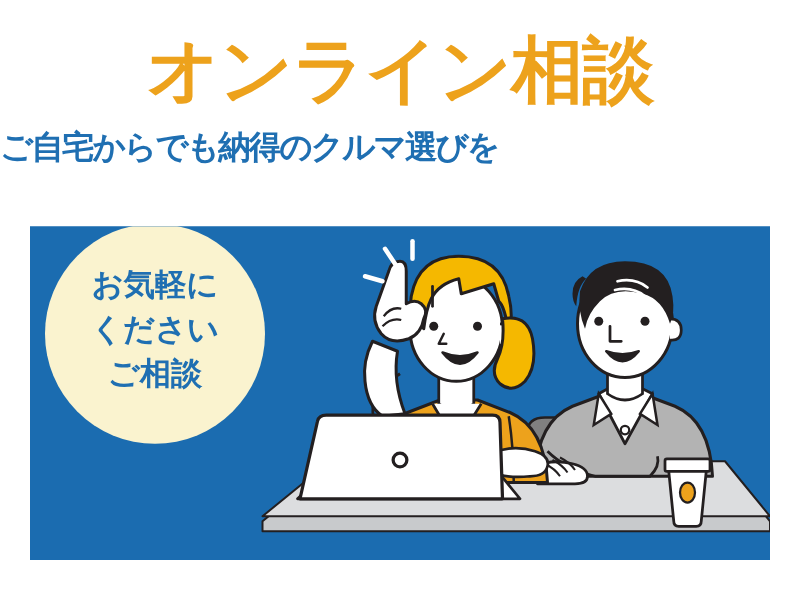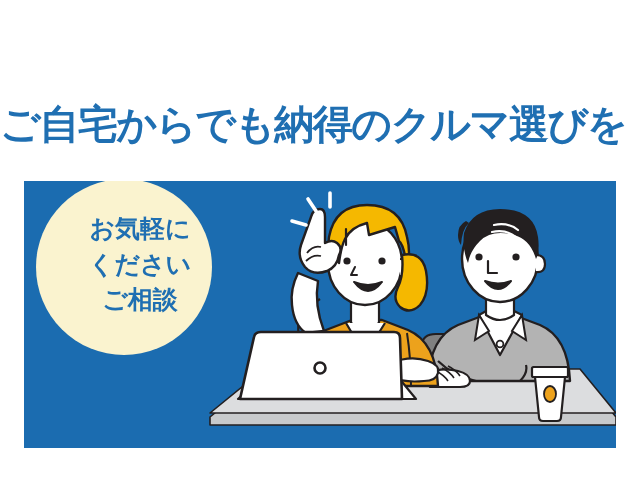--- a/index.html
+++ b/index.html
@@ -42,21 +42,21 @@
     line-height: 1;
     white-space: nowrap;
   }
   .subheadline {
     position: absolute;
     left: 0;
     top: 104px;
     width: 556px;
     text-align: left;
     color: #1f6fb2;
-    font-size: 40px;
+    font-size: 26px;
     font-weight: 700;
     letter-spacing: -1.5px;
     line-height: 1;
     white-space: nowrap;
   }
 
   
   .panel {
     position: absolute;
     left: 24px;
@@ -71,39 +71,40 @@
     left: 0;
     top: 0;
     width: 592px;
     height: 267px;
     display: block;
   }
 
   
   .badge-text {
     position: absolute;
-    left: 28px;
+    left: 12px;
     top: 30px;
     width: 176px;
     text-align: center;
     color: #1f6fb2;
     font-size: 25px;
     font-weight: 700;
     line-height: 1.42;
     letter-spacing: 0px;
     pointer-events: none;
   }
   .badge-line { display: block; white-space: nowrap; }
 </style>
 </head>
 <body>
 
 <div id="banner">
 
   <div class="header">
+    <div class="headline">オンライン相談</div>
     <div class="subheadline">ご自宅からでも納得のクルマ選びを</div>
   </div>
 
   <div class="panel">
 
     <svg class="panel-svg" viewBox="0 0 592 267" xmlns="http://www.w3.org/2000/svg">
 
       <circle cx="100" cy="86" r="88" fill="#faf3cf"></circle>
 
       <g>

